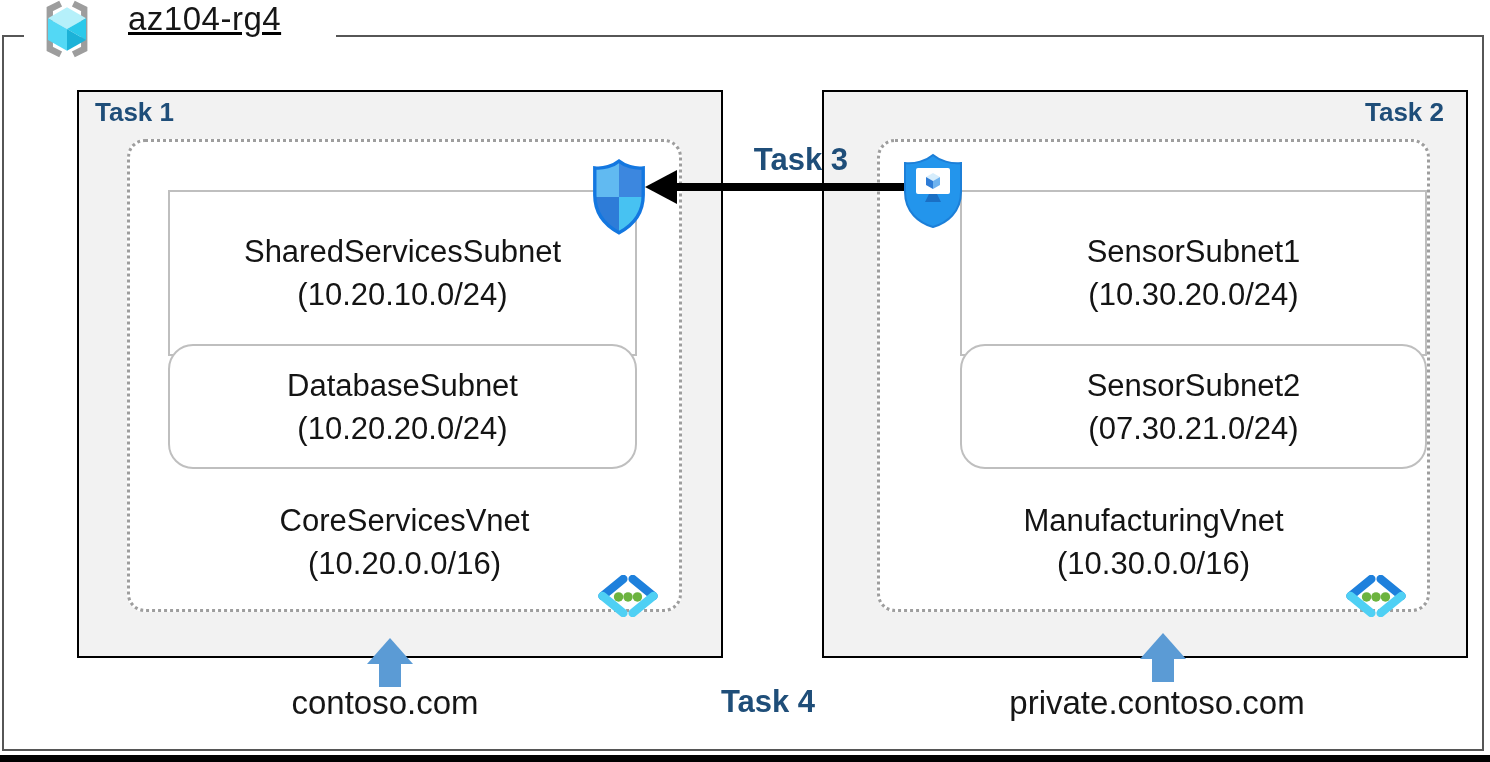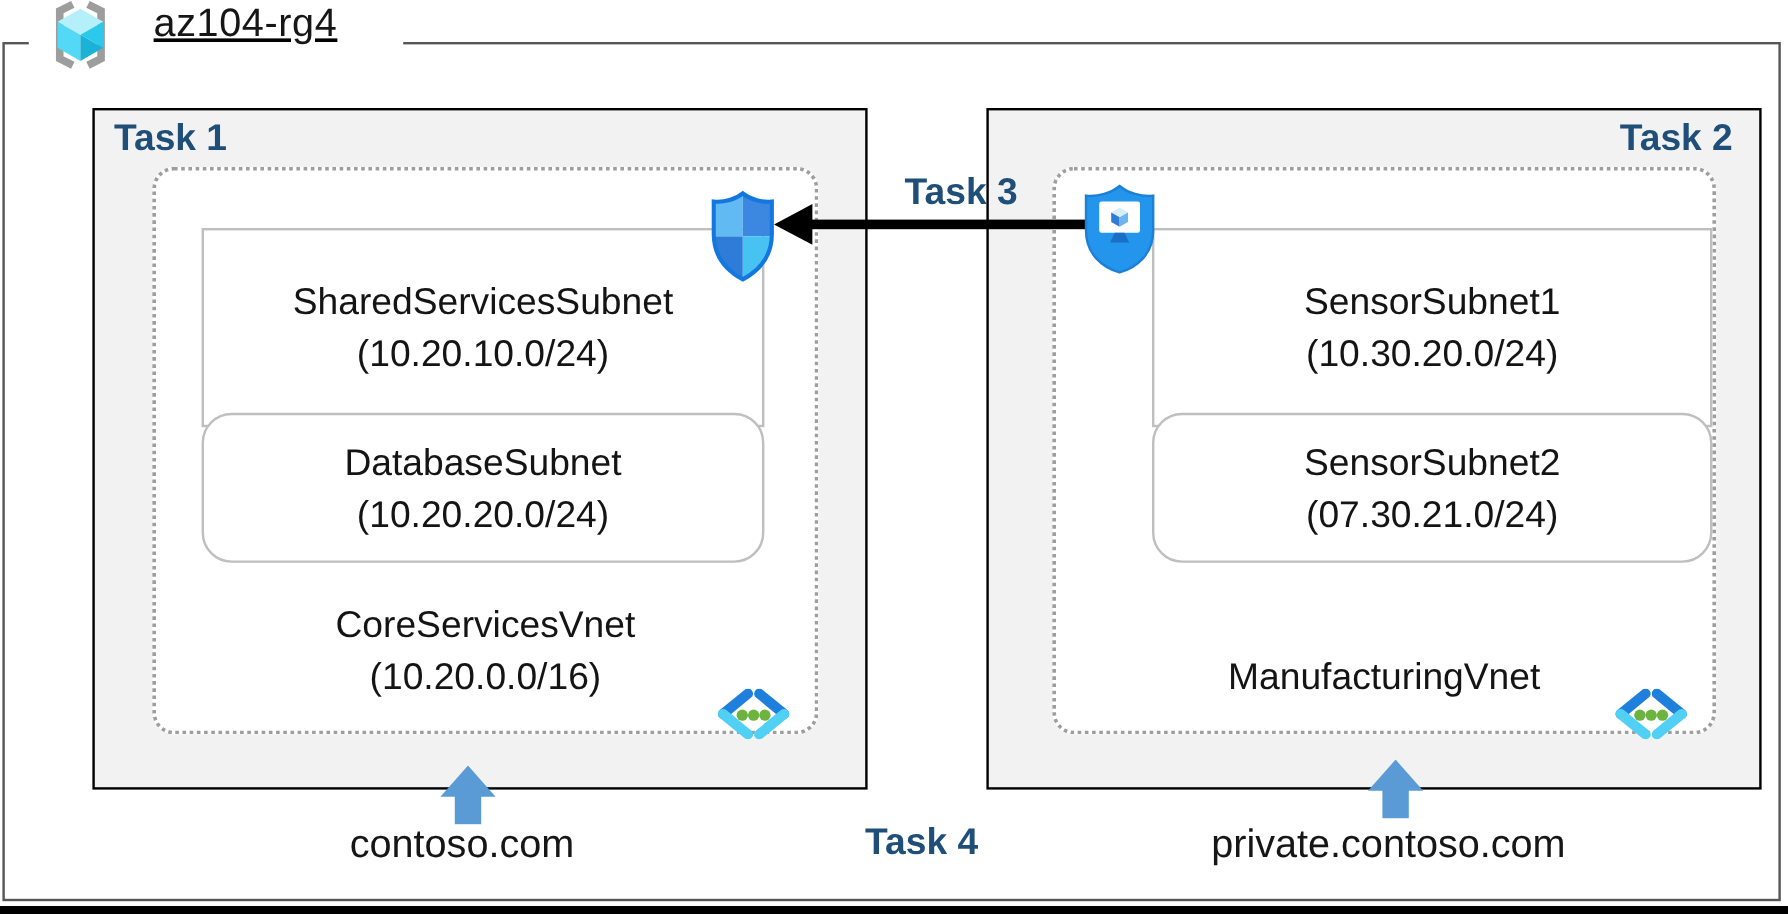--- a/index.html
+++ b/index.html
@@ -20,21 +20,21 @@
   .rg-title { font-size:33px; color:#161616; letter-spacing:0.5px; }
 
   
   .task-box {
     position:absolute; top:90px; width:646px; height:568px;
     background:#F2F2F2; border:2px solid #000; box-sizing:border-box; z-index:1;
   }
   .task-box.left  { left:77px; }
   .task-box.right { left:822px; }
   .task-label {
-    position:absolute; top:5px; font-size:31px; font-weight:bold; color:#1F4E79; z-index:3;
+    position:absolute; top:5px; font-size:26px; font-weight:bold; color:#1F4E79; z-index:3;
   }
   .task-label.tl { left:16px; }
   .task-label.tr { right:22px; }
 
   
   .vnet-dashed {
     position:absolute; top:47px; height:473px; background:#ffffff;
     border:3px dotted #9E9E9E; border-radius:18px; box-sizing:border-box; z-index:2;
   }
   .vnet-dashed.l { left:48px;  width:555px; }
@@ -130,20 +130,21 @@
       <div class="subnet-box s1 rgt">
         <div class="line">SensorSubnet1</div>
         <div class="line">(10.30.20.0/24)</div>
       </div>
       <div class="subnet-box s2 rgt">
         <div class="line">SensorSubnet2</div>
         <div class="line">(07.30.21.0/24)</div>
       </div>
       <div class="vnet-caption">
         <div class="line">ManufacturingVnet</div>
+        <div class="line">(10.30.0.0/16)</div>
       </div>
       <span class="vnet-icon">
         <svg width="66" height="42" viewBox="0 0 70 44">
           <path d="M30 4 L8 22" stroke="#1E80DC" stroke-width="9" stroke-linecap="round"></path>
           <path d="M8 22 L30 40" stroke="#4FD0F4" stroke-width="9" stroke-linecap="round"></path>
           <path d="M40 4 L62 22" stroke="#1E80DC" stroke-width="9" stroke-linecap="round"></path>
           <path d="M62 22 L40 40" stroke="#4FD0F4" stroke-width="9" stroke-linecap="round"></path>
           <circle cx="25" cy="23" r="5" fill="#6CB33F"></circle>
           <circle cx="35" cy="23" r="5" fill="#6CB33F"></circle>
           <circle cx="45" cy="23" r="5" fill="#6CB33F"></circle>

